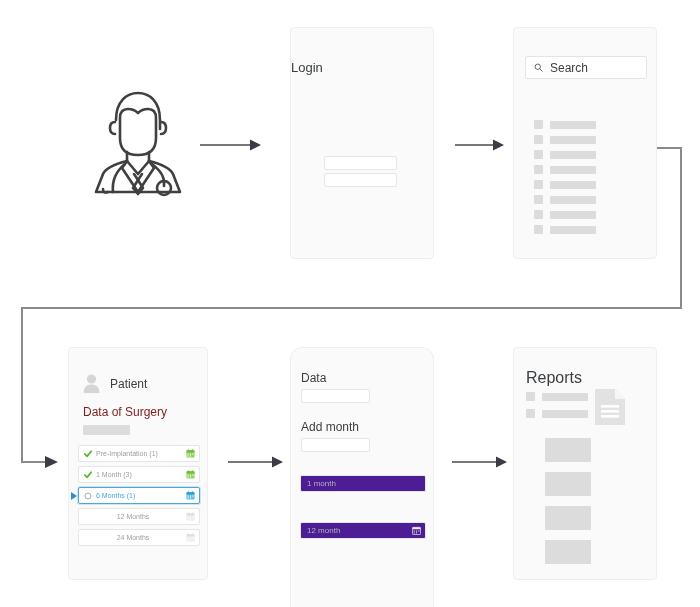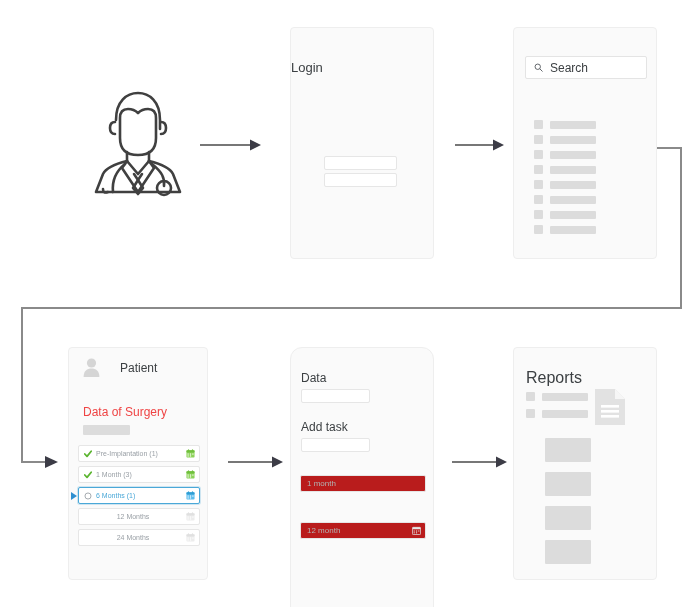--- a/index.html
+++ b/index.html
@@ -100,31 +100,31 @@
     width: 46px; height: 8px;
     background: #dcdcdc;
     border-radius: 1px;
   }
   
   #panel-patient {
     left: 68px; top: 347px; width: 140px; height: 233px;
   }
   .avatar-row {
     position: absolute;
-    left: 14px; top: 10px;
+    left: 14px; top: 26px;
     display: flex;
     align-items: center;
-    gap: 20px;
+    gap: 10px;
   }
   .patient-label { font-size: 12px; color: #3c4043; }
   .surgery-title {
     position: absolute;
     left: 14px; top: 57px;
     font-size: 12px;
-    color: #ef4444;
+    color: #7f1d1d;
   }
   .surgery-bar {
     position: absolute;
     left: 14px; top: 77px;
     width: 47px; height: 10px;
     background: #dcdcdc;
     border-radius: 1px;
   }
   .visit-list {
     position: absolute;
@@ -186,21 +186,21 @@
     background: #ffffff;
     border: 1px solid #e6e6e6;
     border-radius: 2px;
     box-sizing: border-box;
   }
   #dp-input-data { top: 41px; }
   #dp-input-task { top: 90px; }
   .dp-field {
     position: absolute;
     height: 17px;
-    background: #b91c1c;
+    background: #4c1d95;
     border: 1px solid #e6e6e6;
     border-radius: 2px;
     box-sizing: border-box;
     display: flex;
     align-items: center;
     padding: 0 4px 0 6px;
   }
   .dp-field .fld-text {
     font-size: 8px;
     color: #b3b3b3;
@@ -470,21 +470,21 @@
         </svg>
       </div>
 
     </div>
   </div>
 
   <div class="panel" id="panel-data">
     <div class="dp-title" id="dp-title-data">Data</div>
     <div class="dp-input" id="dp-input-data"></div>
 
-    <div class="dp-title" id="dp-title-task">Add task</div>
+    <div class="dp-title" id="dp-title-task">Add month</div>
     <div class="dp-input" id="dp-input-task"></div>
 
     <div class="dp-field" id="dp-field-1">
       <span class="fld-text">1 month</span>
     </div>
 
     <div class="dp-field" id="dp-field-12">
       <span class="fld-text">12 month</span>
       <svg width="9" height="9" viewBox="0 0 12 12">
         <rect x="0.6" y="1.8" width="10.8" height="9.6" rx="1" fill="none" stroke="#e0e0e0" stroke-width="1"></rect>

